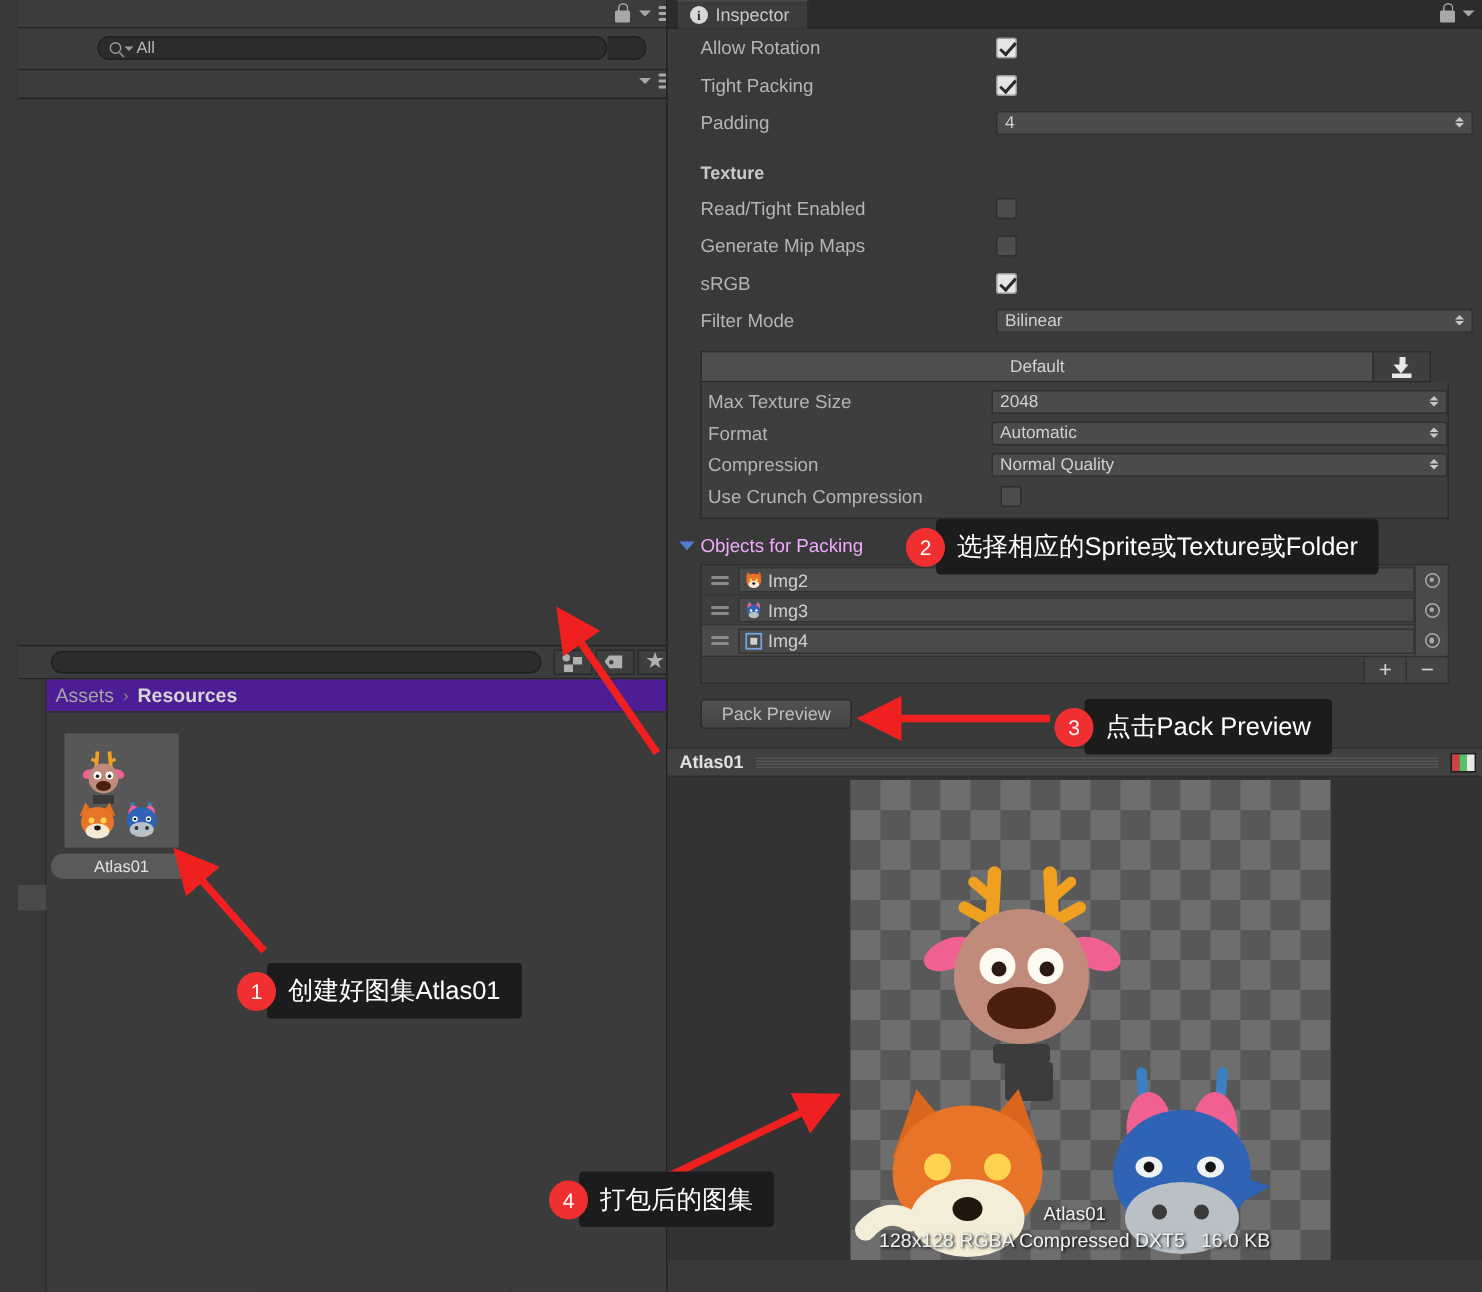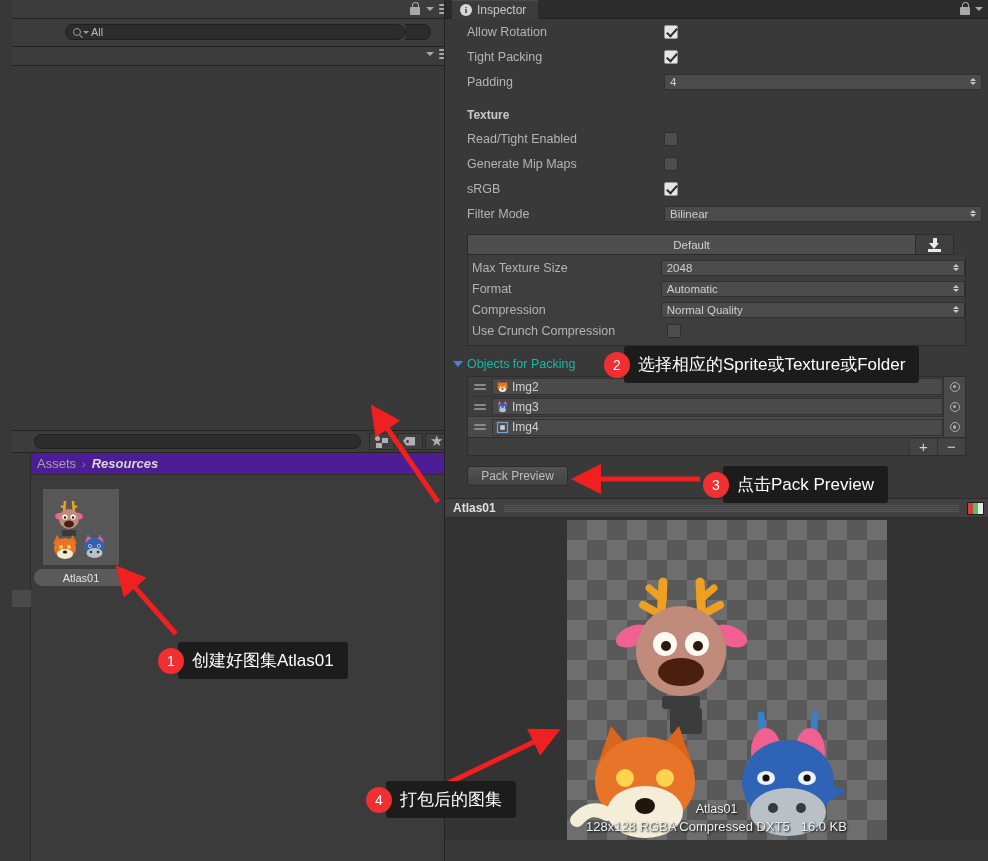--- a/index.html
+++ b/index.html
@@ -110,21 +110,21 @@
   }
   .proj-content {
     position: absolute; left: 19px; top: 0; width: 425px; height: 408px;
     background: #3b3b3b;
   }
   .breadcrumb {
     height: 22px; display: flex; align-items: center; gap: 6px;
     padding-left: 6px; border-bottom: 1px solid #2d2d2d; background: #4c1d95;
   }
   .crumb { font-size: 13px; color: #a5a5a5; }
-  .crumb.current { color: #d6d6d6; font-weight: bold; font-style: italic; }
+  .crumb.current { color: #d6d6d6; font-weight: bold; }
   .crumb-sep { color: #8c8c8c; font-size: 11px; }
 
   .asset-grid { padding: 14px 0 0 12px; }
   .asset-tile { width: 76px; }
   .asset-thumb {
     width: 76px; height: 76px; background: #575757;
     position: relative; overflow: hidden;
   }
   .asset-label {
     margin-top: 4px; width: 94px; margin-left: -9px; height: 17px;
@@ -200,21 +200,21 @@
   .ico-download .base { position:absolute; left:0; bottom:0; width:13px; height:2.5px; background:#e8e8e8; }
 
   .platform-body { background: #3e3e3e; margin: 0 22px; padding-top: 2px; padding-bottom: 4px; border: 1px solid #2b2b2b; border-top: none; }
   .platform-body .prop-row { padding-left: 4px; height: 21px; }
   .platform-body .prop-label { width: 195px; }
 
   .foldout-row {
     display: flex; align-items: center; gap: 4px; padding-left: 8px; height: 20px; margin-top: 8px;
   }
   .fold-tri { width:0;height:0;border-left:5px solid transparent;border-right:5px solid transparent;border-top:6px solid #4f7fd4; }
-  .foldout-label { color: #14b8a6; font-size: 12.5px; }
+  .foldout-label { color: #f0abfc; font-size: 12.5px; }
 
   .pack-list { margin: 2px 22px 0 22px; border: 1px solid #2e2e2e; background: #3e3e3e; }
   .pack-row { display: flex; align-items: center; height: 20px; border-bottom: 1px solid #343434; }
   .pack-row:last-child { border-bottom: none; }
   .pack-row.selected { background: #4a4a4a; }
   .drag-handle { width: 24px; display: flex; flex-direction: column; gap: 2px; align-items: center; justify-content: center; }
   .drag-handle i { width: 12px; height: 2px; background: #8a8a8a; border-radius: 1px; }
   .pack-field {
     flex: 1; height: 17px; background: #4a4a4a; border: 1px solid #333;
     display: flex; align-items: center; gap: 3px; padding-left: 3px;

